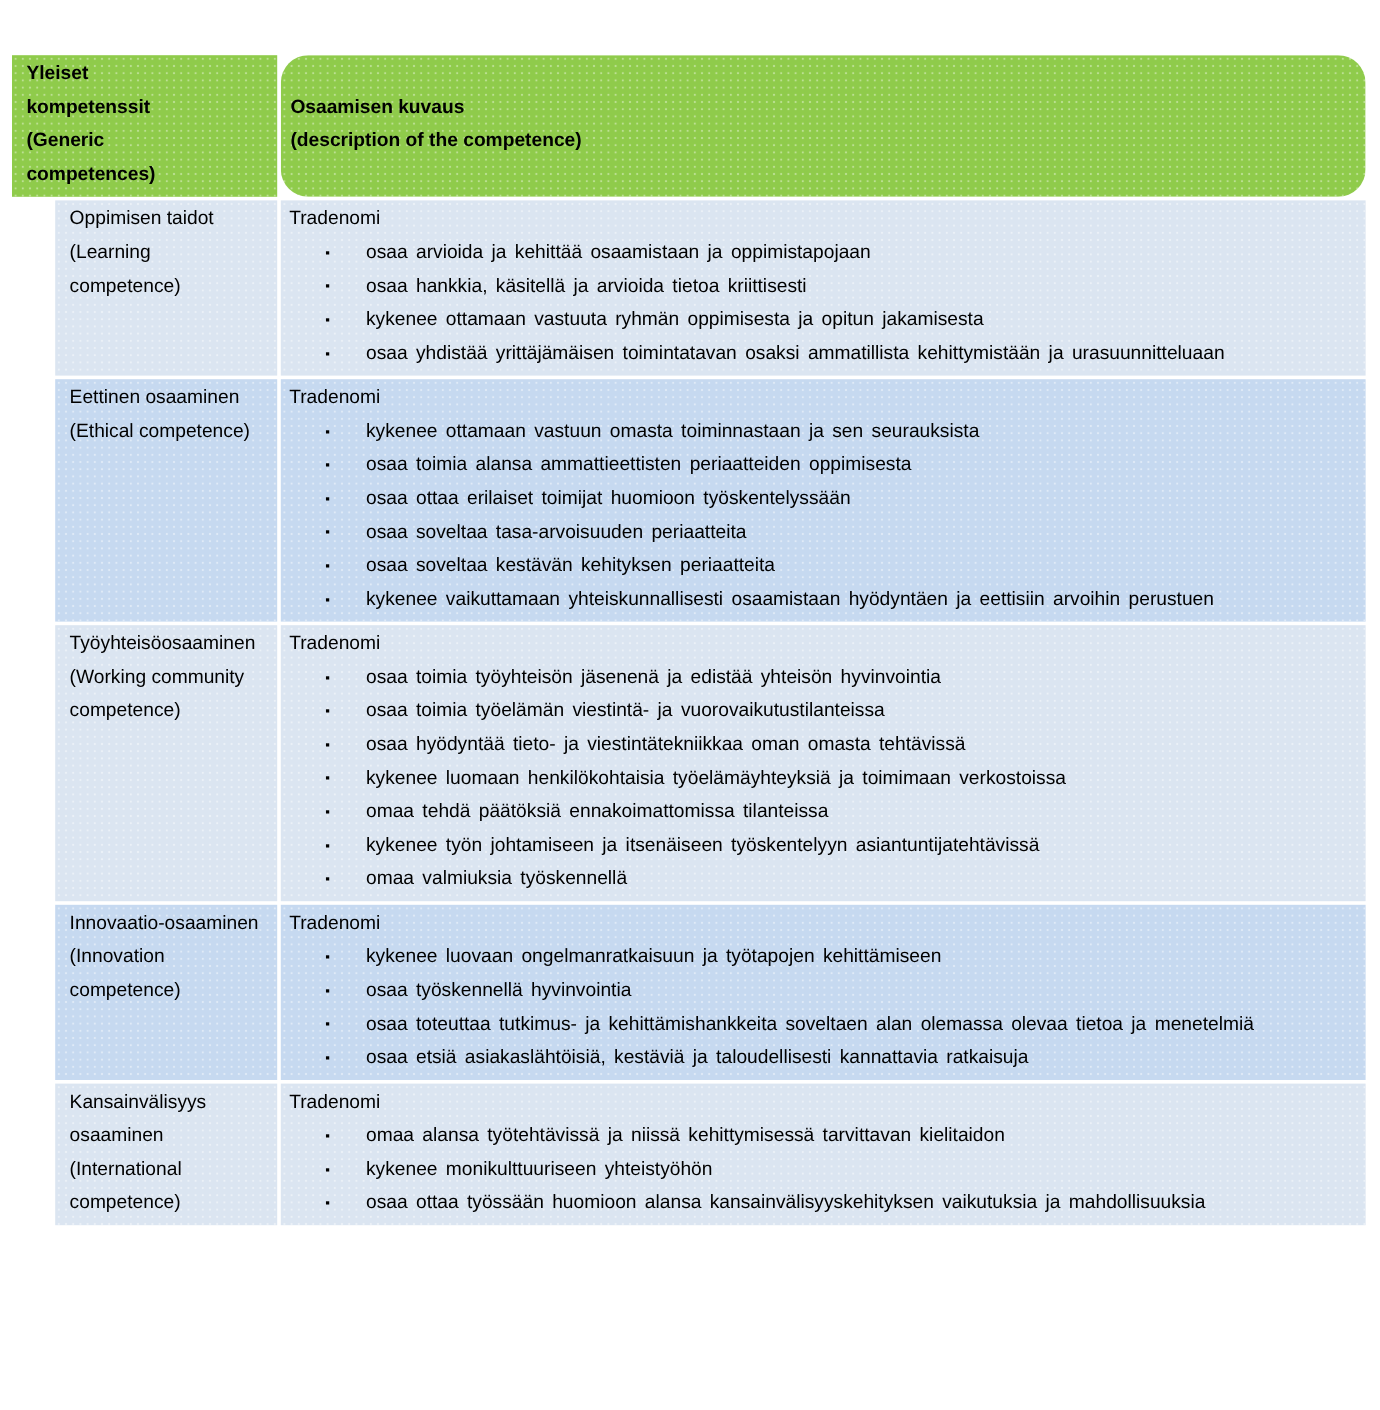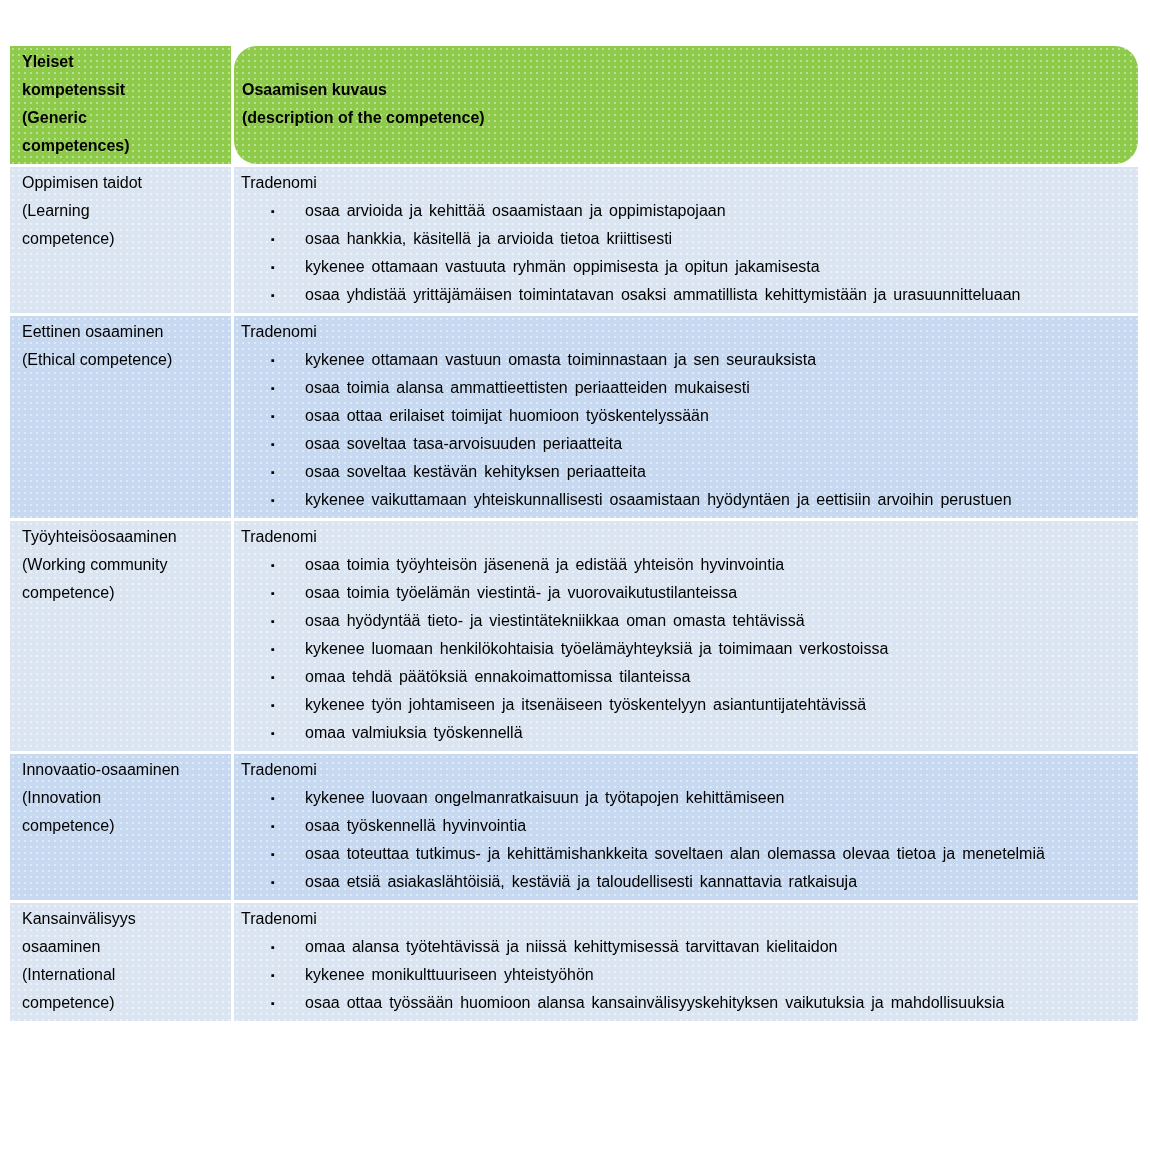--- a/index.html
+++ b/index.html
@@ -54,20 +54,21 @@
     border-radius: 23px;
   }
   .cell.body {
     background-image: radial-gradient(rgba(255,255,255,0.45) 1px, transparent 1.2px);
     background-size: 6px 6px;
   }
   .cell.light  { background-color: var(--row-light); }
   .cell.medium { background-color: var(--row-medium); }
   .cell.col1.body {
     white-space: pre-line;
+    margin-left: 36px;
   }
   .cell.col2.body {
     padding-left: 7px;
     padding-right: 14px;
   }
   .degree {
     line-height: 28px;
   }
   .bullet-item {
     display: flex;
@@ -131,21 +132,21 @@
   <div class="cell body col2 medium">
     <div class="degree">Tradenomi</div>
     <div class="bullet-list">
   <div class="bullet-item">
     <span class="marker">▪</span>
     <span class="bullet-text">kykenee ottamaan vastuun omasta toiminnastaan ja sen seurauksista</span>
   </div>
 
   <div class="bullet-item">
     <span class="marker">▪</span>
-    <span class="bullet-text">osaa toimia alansa ammattieettisten periaatteiden mukaisesti</span>
+    <span class="bullet-text">osaa toimia alansa ammattieettisten periaatteiden oppimisesta</span>
   </div>
 
   <div class="bullet-item">
     <span class="marker">▪</span>
     <span class="bullet-text">osaa ottaa erilaiset toimijat huomioon työskentelyssään</span>
   </div>
 
   <div class="bullet-item">
     <span class="marker">▪</span>
     <span class="bullet-text">osaa soveltaa tasa-arvoisuuden periaatteita</span>

